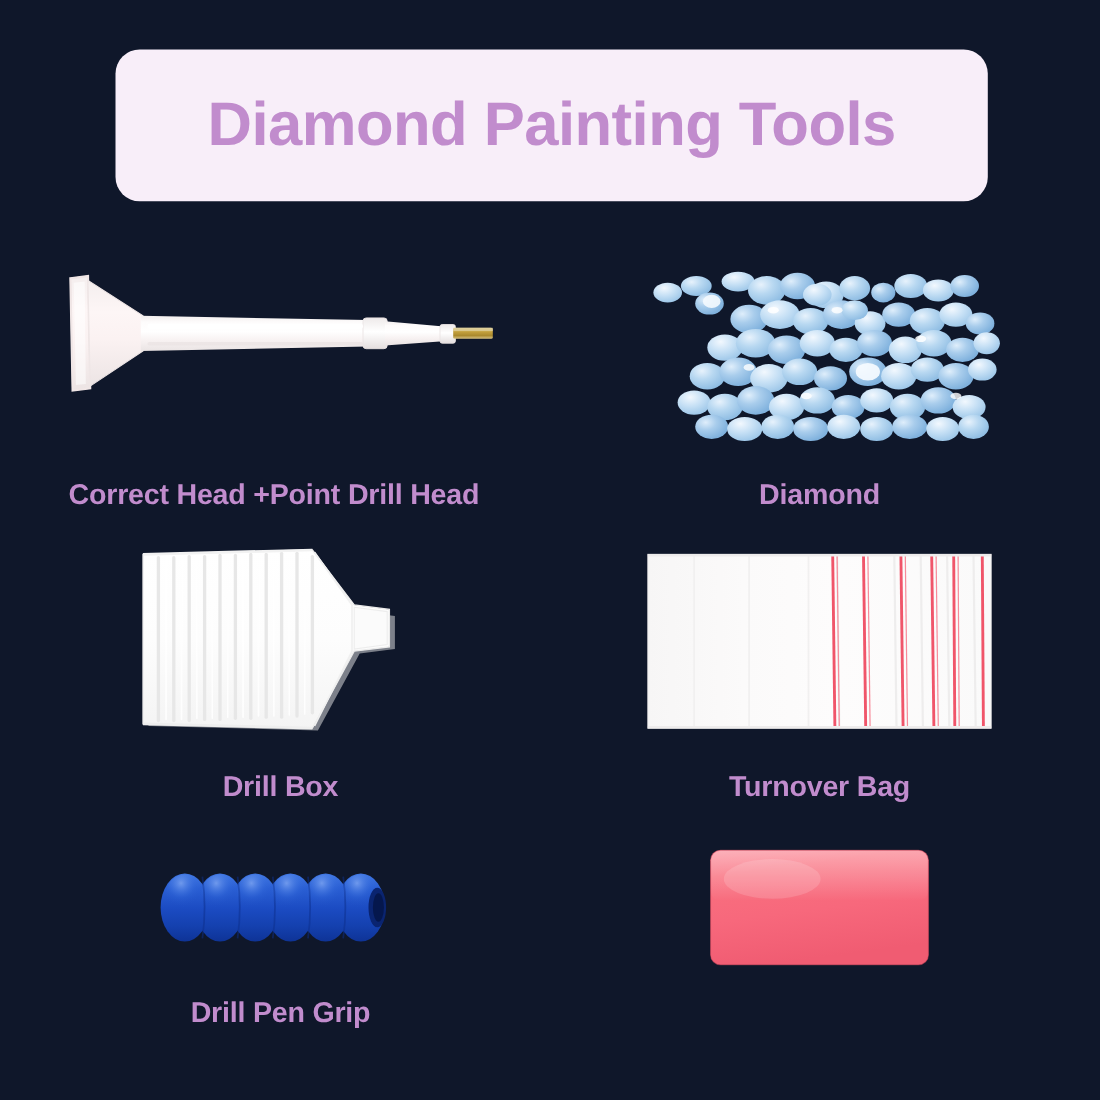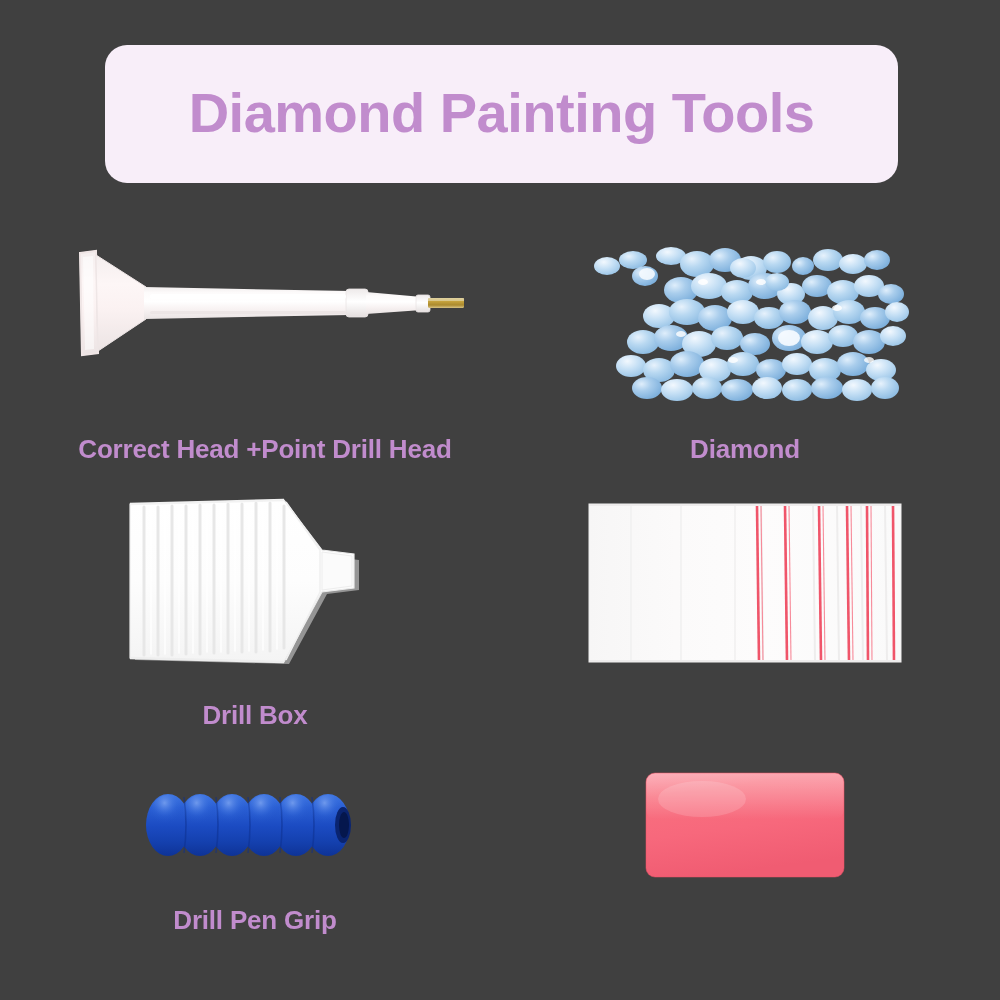--- a/index.html
+++ b/index.html
@@ -7,21 +7,21 @@
   html, body {
     margin: 0; padding: 0;
     width: 1000px; height: 1000px;
     background: #ffffff;
     font-family: "Liberation Sans", sans-serif;
     overflow: hidden;
   }
   #page {
     position: relative;
     width: 1000px; height: 1000px;
-    background: #404040;
+    background: #0f172a;
   }
 
   
   .banner {
     position: absolute;
     left: 105px; top: 45px;
     width: 793px; height: 138px;
     background: #f8eef9;
     border-radius: 22px;
     display: flex;
@@ -73,21 +73,21 @@
   .cell-label {
     font-size: 26px;
     font-weight: bold;
     color: #c18ccd;
     letter-spacing: -0.2px;
     white-space: nowrap;
     text-align: center;
   }
 
   
-  .c-pen     { left: 20px;  top: 20px;  width: 490px; }
+  .c-pen     { left: 4px;  top: 20px;  width: 490px; }
   .c-diamond { left: 500px; top: 20px;  width: 490px; }
   .c-box     { left: 10px;  top: 275px; width: 490px; }
   .c-bag     { left: 500px; top: 275px; width: 490px; }
   .c-grip    { left: 10px;  top: 545px; width: 490px; }
   .c-clay    { left: 500px; top: 545px; width: 490px; }
 
   .m-pen     { height: 200px; }
   .m-diamond { height: 200px; }
   .m-box     { height: 215px; }
   .m-bag     { height: 215px; }
@@ -367,20 +367,21 @@
             <line x1="204" y1="7" x2="206" y2="163"></line>
             <line x1="238" y1="7" x2="240" y2="163"></line>
             <line x1="266" y1="7" x2="268" y2="163"></line>
             <line x1="286" y1="7" x2="287" y2="163"></line>
           </g>
 
           <line x1="4" y1="7" x2="316" y2="7" stroke="#eeecec" stroke-width="2"></line>
           <line x1="4" y1="163" x2="316" y2="163" stroke="#eeecec" stroke-width="2"></line>
         </svg>
       </div>
+      <div class="cell-label">Turnover Bag</div>
     </div>
 
     <div class="cell c-grip">
       <div class="cell-media m-grip">
         <svg width="230" height="100" viewBox="0 0 230 100" aria-hidden="true">
           <defs>
             <linearGradient id="gripG" x1="0" y1="0" x2="0" y2="1">
               <stop offset="0%" stop-color="#3f76e2"></stop>
               <stop offset="22%" stop-color="#2a5fd4"></stop>
               <stop offset="52%" stop-color="#1b4bc2"></stop>

